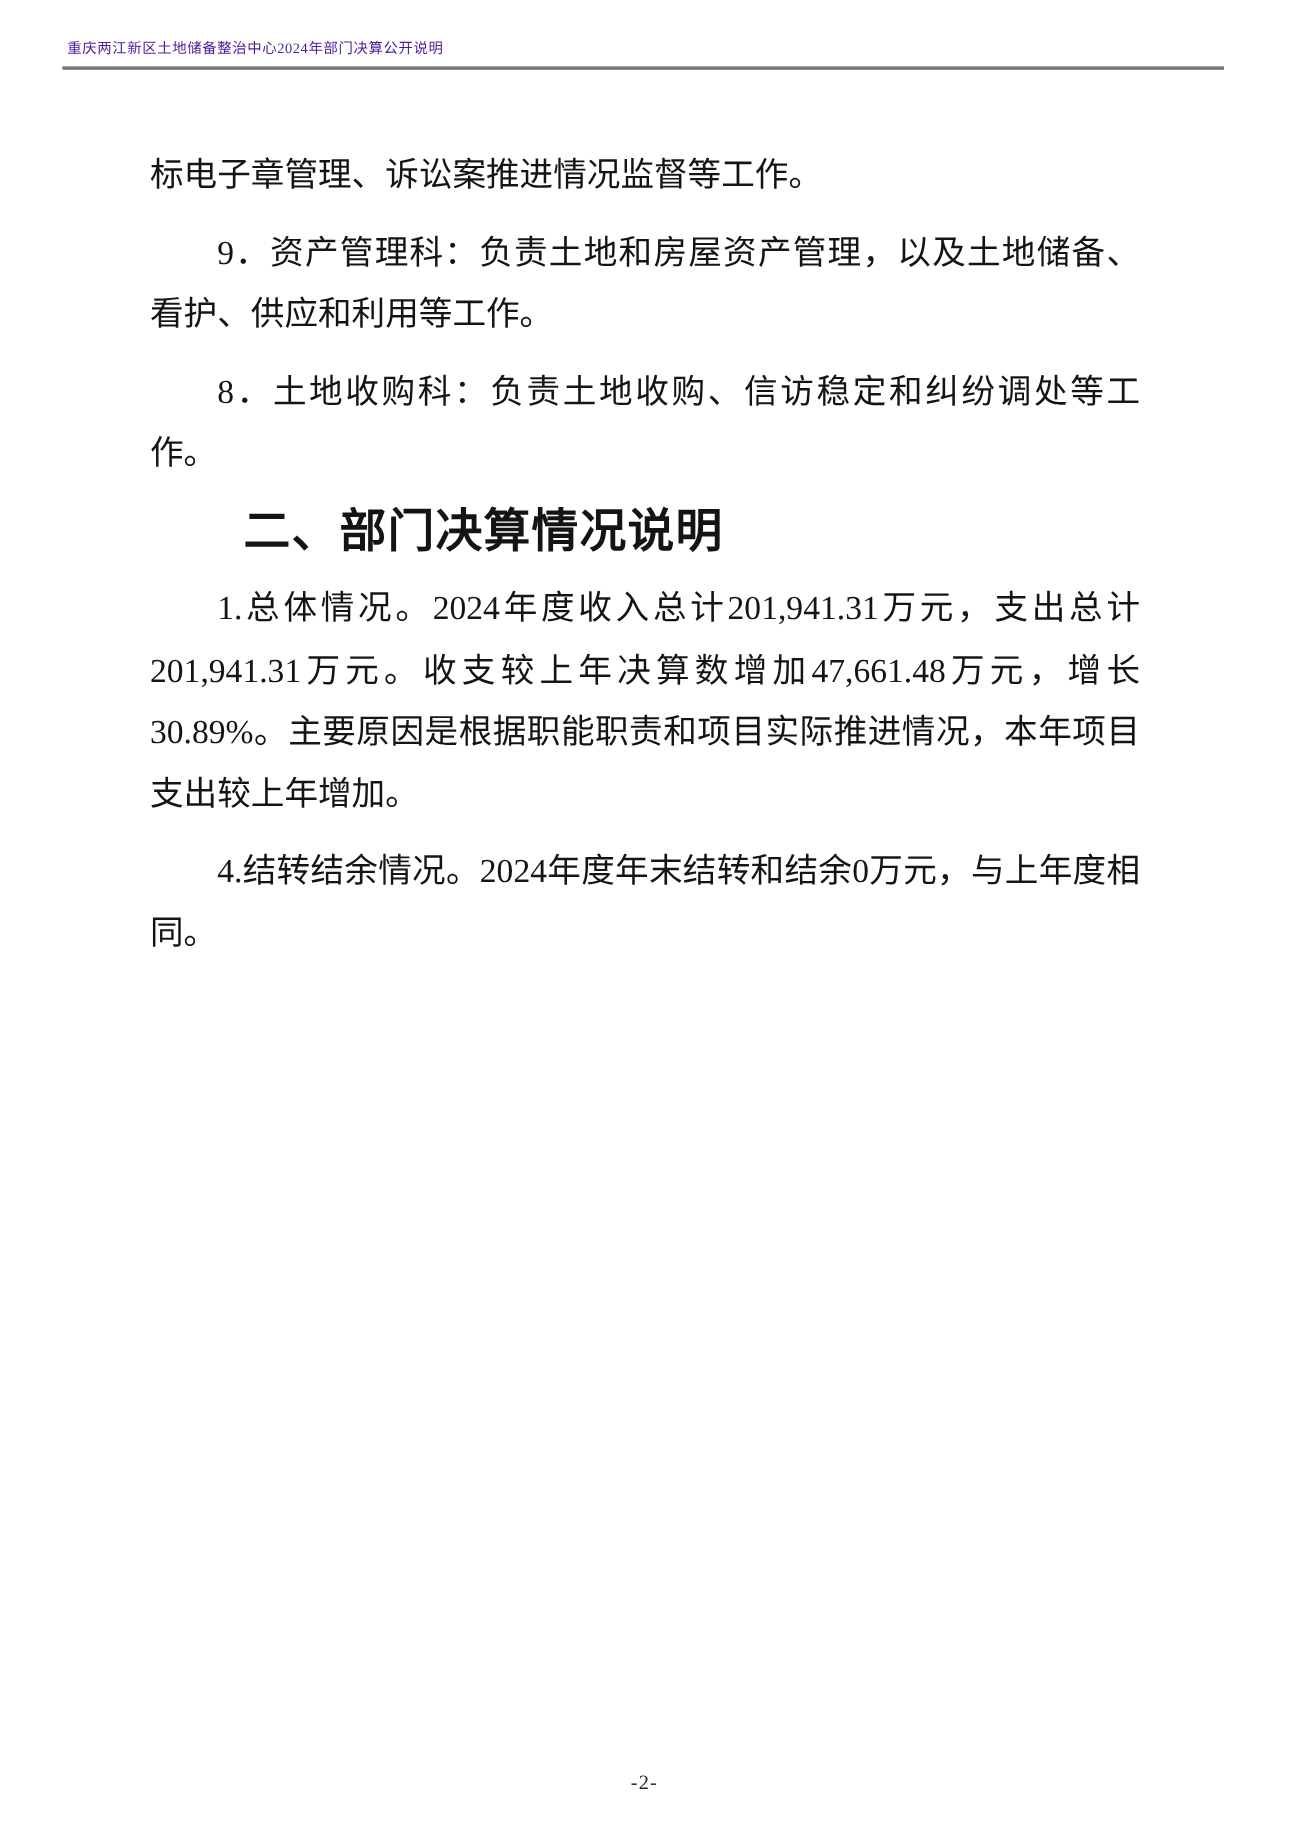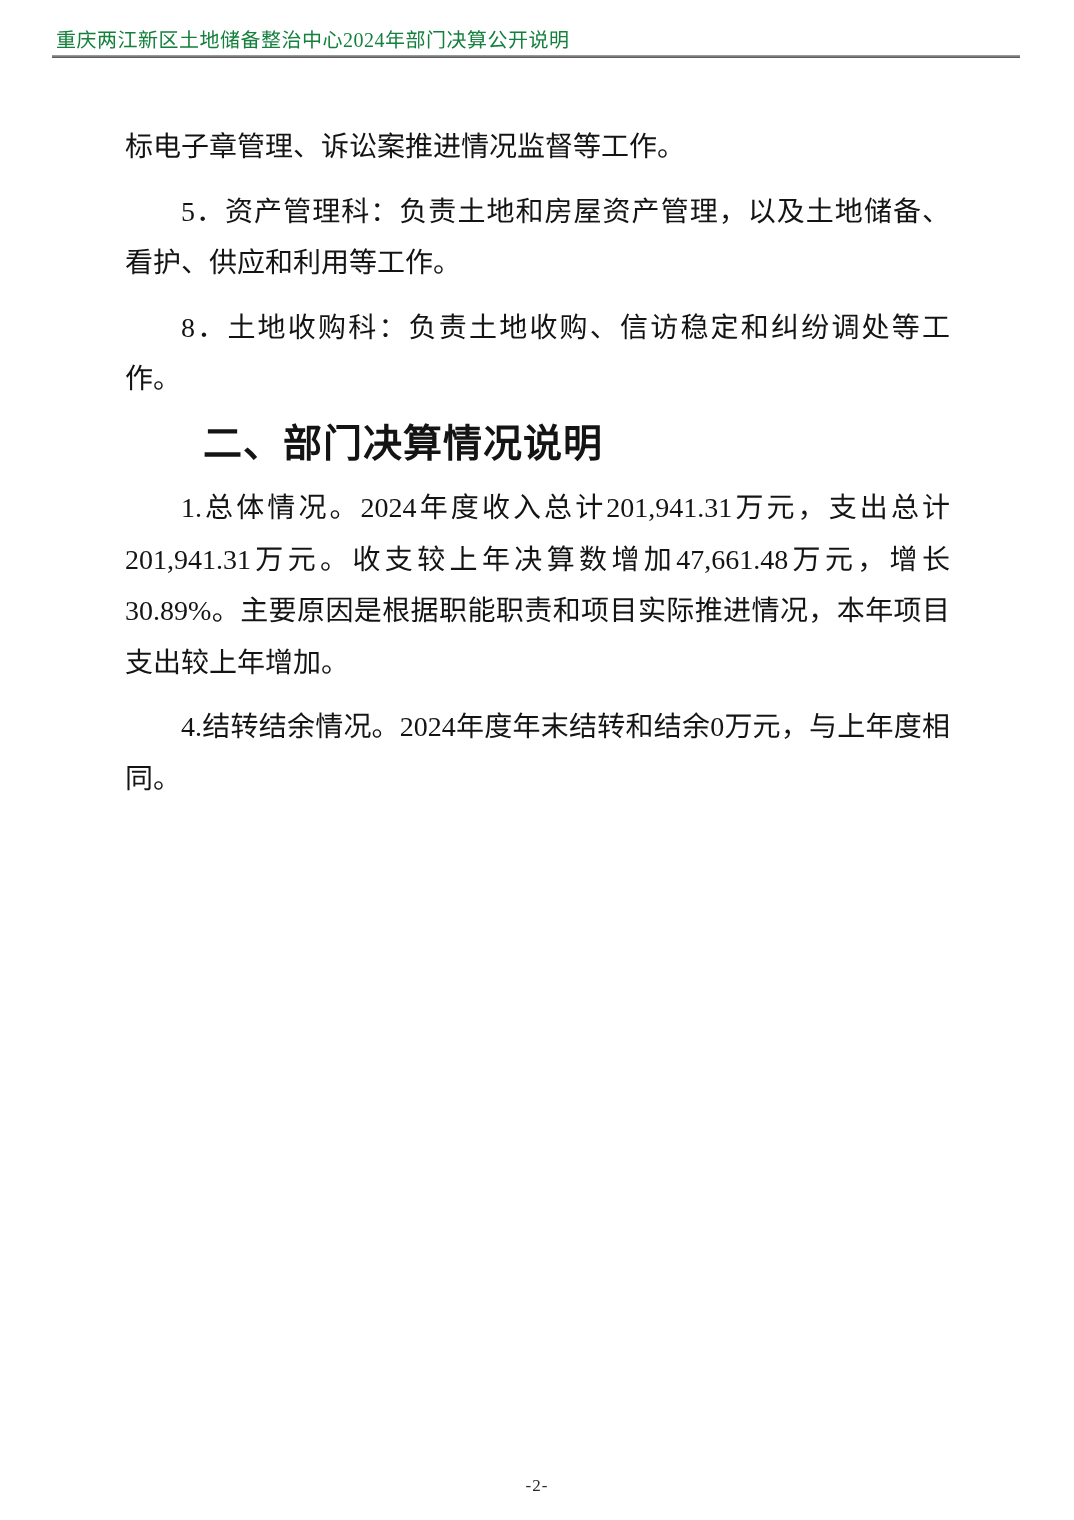--- a/index.html
+++ b/index.html
@@ -15,24 +15,24 @@
   }
 
   
   .header {
     position: absolute;
     top: 30px;
     left: 52px;
     width: 968px;
   }
   .header-title {
-    font-size: 20px;
+    font-size: 12px;
     line-height: 20px;
     letter-spacing: 0.5px;
-    color: #15803d;
+    color: #4c1d95;
     padding-left: 4px;
   }
   .header-rule {
     margin-top: 5px;
     height: 3px;
     background: linear-gradient(#a8a8a8, #4f4f4f);
   }
 
   
   .content {
@@ -78,21 +78,21 @@
 
 <div class="page">
 
   <div class="header">
     <div class="header-title">重庆两江新区土地储备整治中心2024年部门决算公开说明</div>
     <div class="header-rule"></div>
   </div>
 
   <div class="content" id="doc-body">
       <p class="para-cont">标电子章管理、诉讼案推进情况监督等工作。</p>
-      <p class="para">5．资产管理科：负责土地和房屋资产管理，以及土地储备、看护、供应和利用等工作。</p>
+      <p class="para">9．资产管理科：负责土地和房屋资产管理，以及土地储备、看护、供应和利用等工作。</p>
       <p class="para">8．土地收购科：负责土地收购、信访稳定和纠纷调处等工作。</p>
       <p class="heading-major">二、部门决算情况说明</p>
       <p class="para">1.总体情况。2024年度收入总计201,941.31万元，支出总计201,941.31万元。收支较上年决算数增加47,661.48万元，增长30.89%。主要原因是根据职能职责和项目实际推进情况，本年项目支出较上年增加。</p>
       <p class="para">4.结转结余情况。2024年度年末结转和结余0万元，与上年度相同。</p>
     </div>
 
   <div class="footer">
     <span>-2-</span>
   </div>
 

